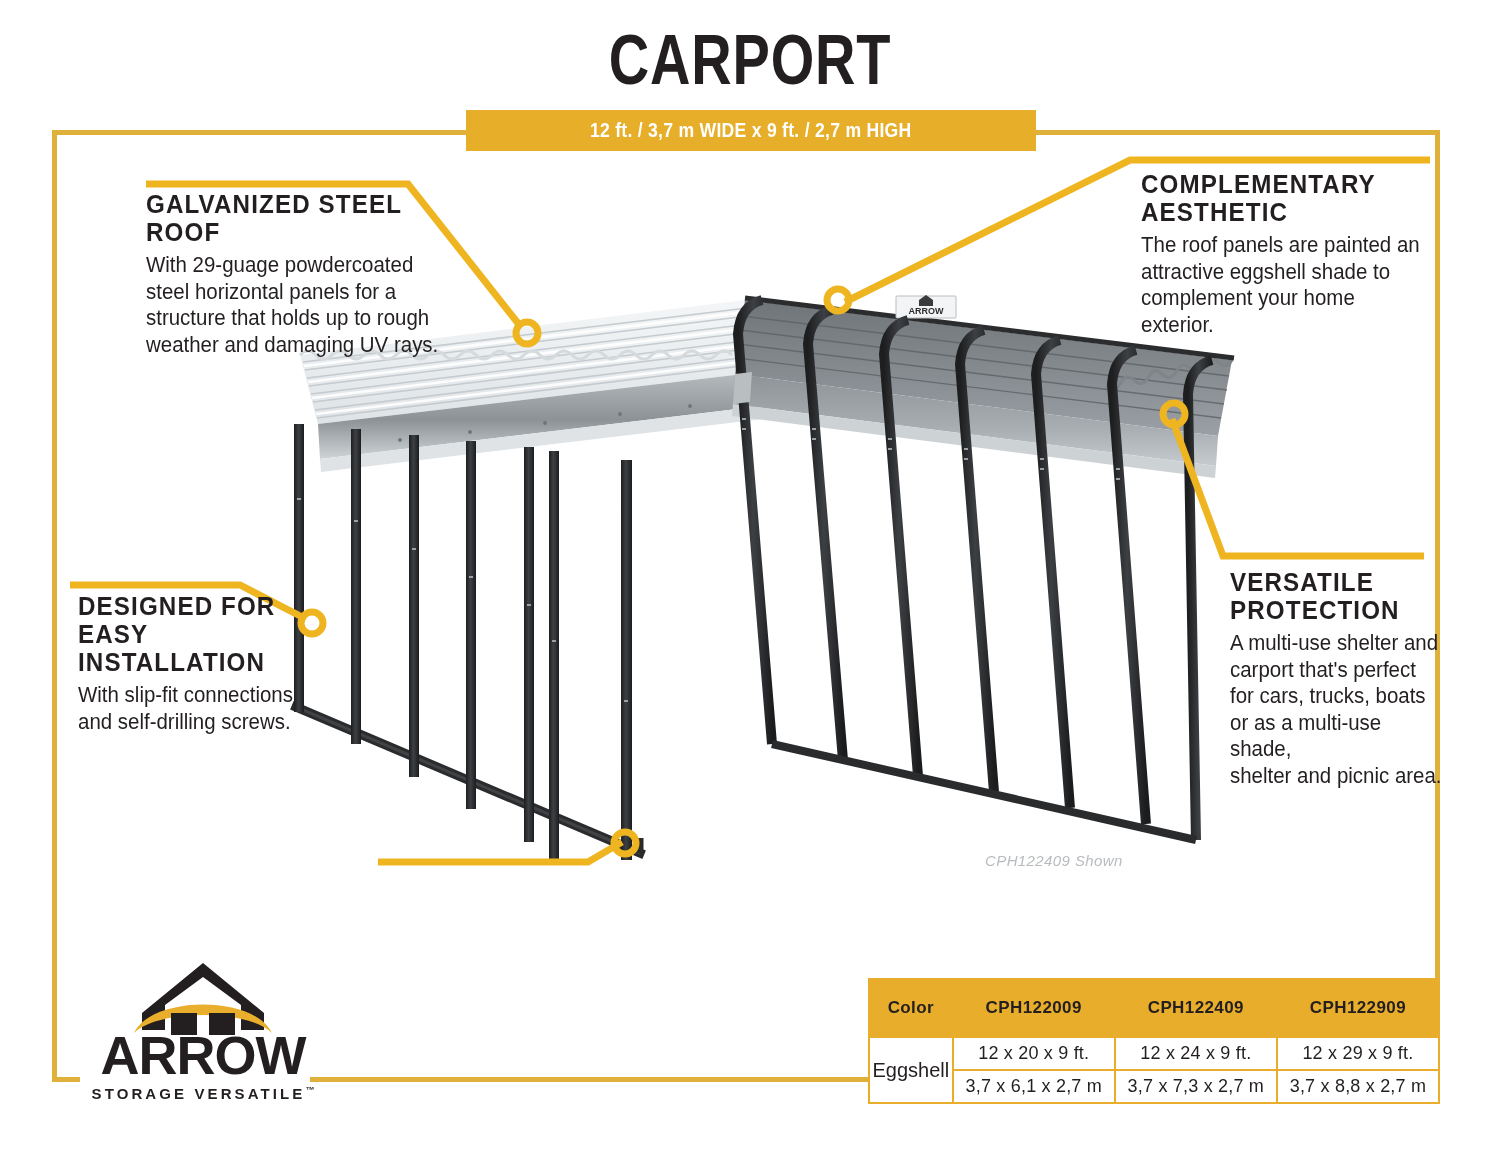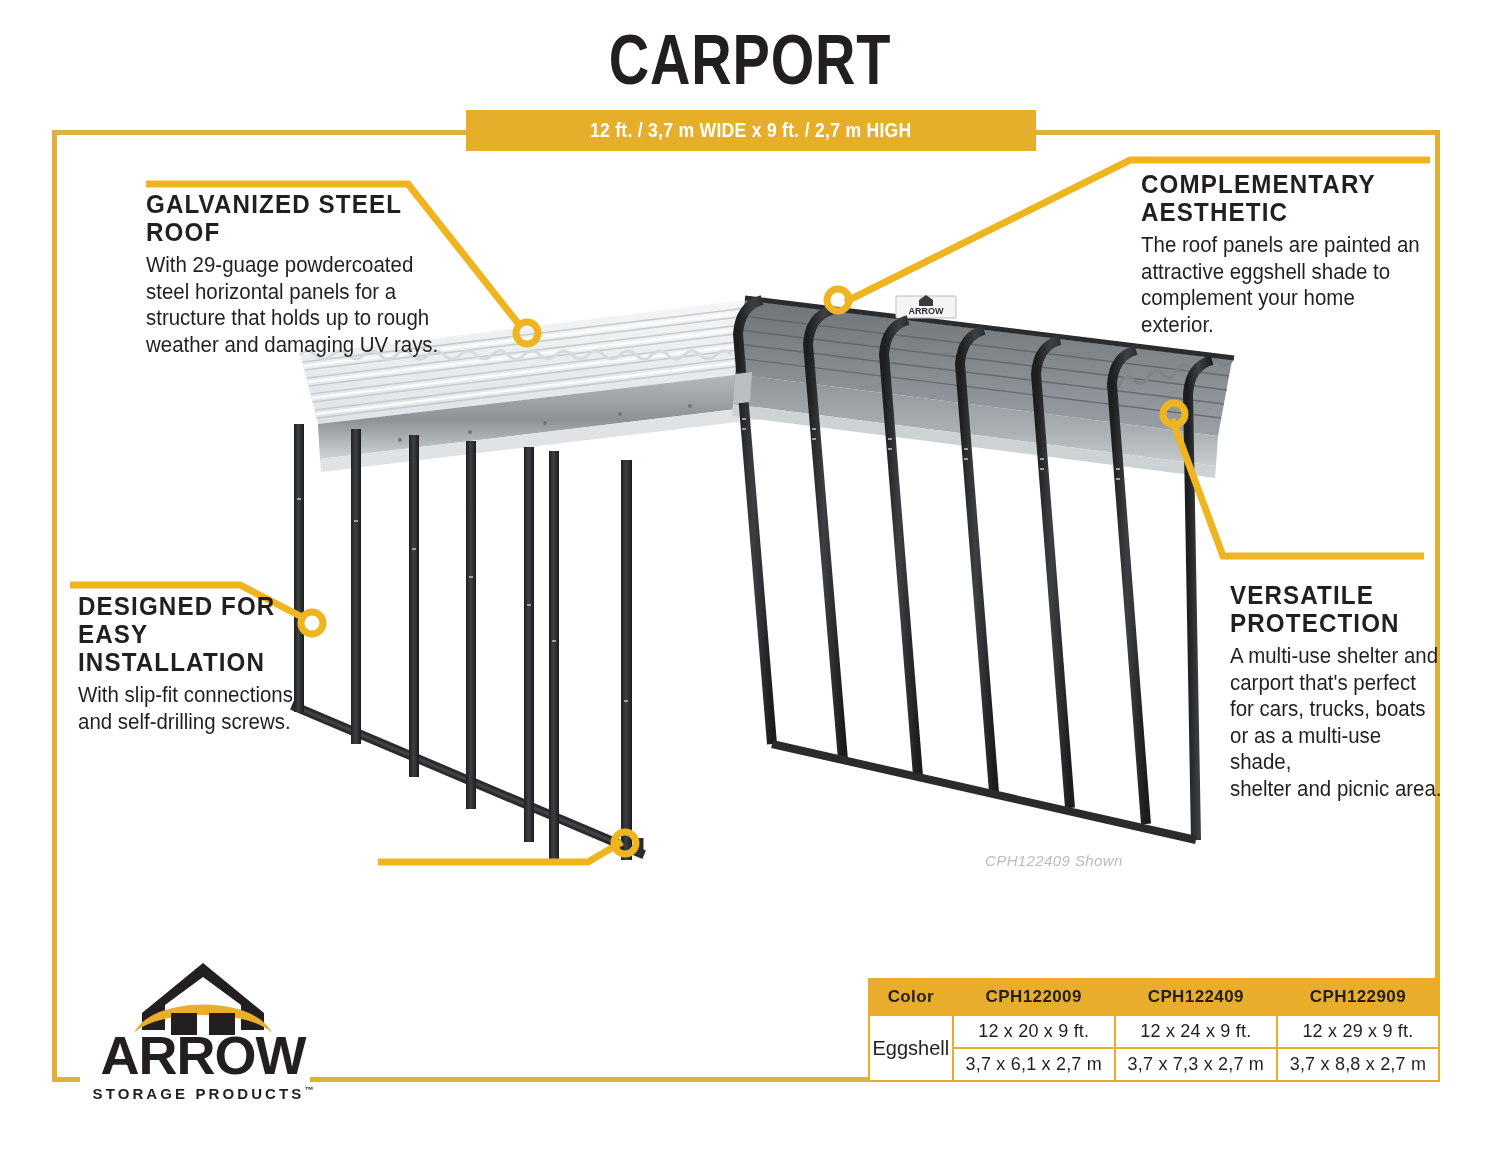--- a/index.html
+++ b/index.html
@@ -50,21 +50,21 @@
   .c-body{
     font-family:"Liberation Sans Narrow","Liberation Sans",sans-serif;
     color:#231f20;font-size:22px;line-height:26.5px;margin-top:6px;
     white-space:pre-line;font-weight:500;
   }
   .c-head,.c-body{transform:scaleX(.93);transform-origin:0 0;}
 
   #co-roof{left:146px;top:190px;width:330px;}
   #co-aesthetic{left:1141px;top:170px;width:300px;}
   #co-install{left:78px;top:592px;width:270px;}
-  #co-versatile{left:1230px;top:581px;width:230px;}
+  #co-versatile{left:1230px;top:568px;width:230px;}
   #co-frame{left:388px;top:872px;width:250px;}
 
   
   .leaders{position:absolute;left:0;top:0;width:1500px;height:1159px;}
 
   
   .carport{position:absolute;left:0;top:0;width:1500px;height:1159px;}
 
   .shown{
     position:absolute;left:985px;top:852px;
@@ -87,21 +87,21 @@
   .logo-sub sup{font-size:9px;vertical-align:super;letter-spacing:0;}
 
   
   .spec{
     position:absolute;left:868px;top:978px;width:572px;
     border-collapse:collapse;
     font-family:"Liberation Sans Narrow","Liberation Sans",sans-serif;
   }
   .spec th{
     background:#E8AD2B;color:#231f20;font-weight:bold;font-size:17px;
-    padding:7px 0;text-align:center;letter-spacing:.4px;
+    padding:18px 0;text-align:center;letter-spacing:.4px;
     border:2px solid #E8AD2B;
   }
   .spec td{
     font-size:18px;color:#231f20;text-align:center;padding:5px 7px;
     border:2px solid #E8AD2B;background:#ffffff;font-weight:500;
   }
   .spec td.colorcell{font-size:20px;padding:0;}
   .spec td.num{letter-spacing:.2px;}
 </style>
 </head>
@@ -329,21 +329,21 @@
     <svg width="250" height="80" viewBox="0 0 250 80">
 
       <path d="M125,8 L186,58 L186,75 L163,75 L163,50 L125,22 L87,50 L87,75 L64,75 L64,58 Z" fill="#231f20"></path>
 
       <path d="M56,78 C74,40 176,40 194,78 C170,54 80,54 56,78 Z" fill="#E9AE2C"></path>
 
       <rect x="93" y="58" width="26" height="22" fill="#231f20"></rect>
       <rect x="131" y="58" width="26" height="22" fill="#231f20"></rect>
     </svg>
     <div class="logo-word">ARROW</div>
-    <div class="logo-sub"><span>STORAGE PRODUCTS</span><sup>™</sup></div>
+    <div class="logo-sub"><span>STORAGE VERSATILE</span><sup>™</sup></div>
   </div>
 
   <table class="spec">
     <thead>
       <tr>
         <th>Color</th>
         <th>CPH122009</th>
         <th>CPH122409</th>
         <th>CPH122909</th>
       </tr>

